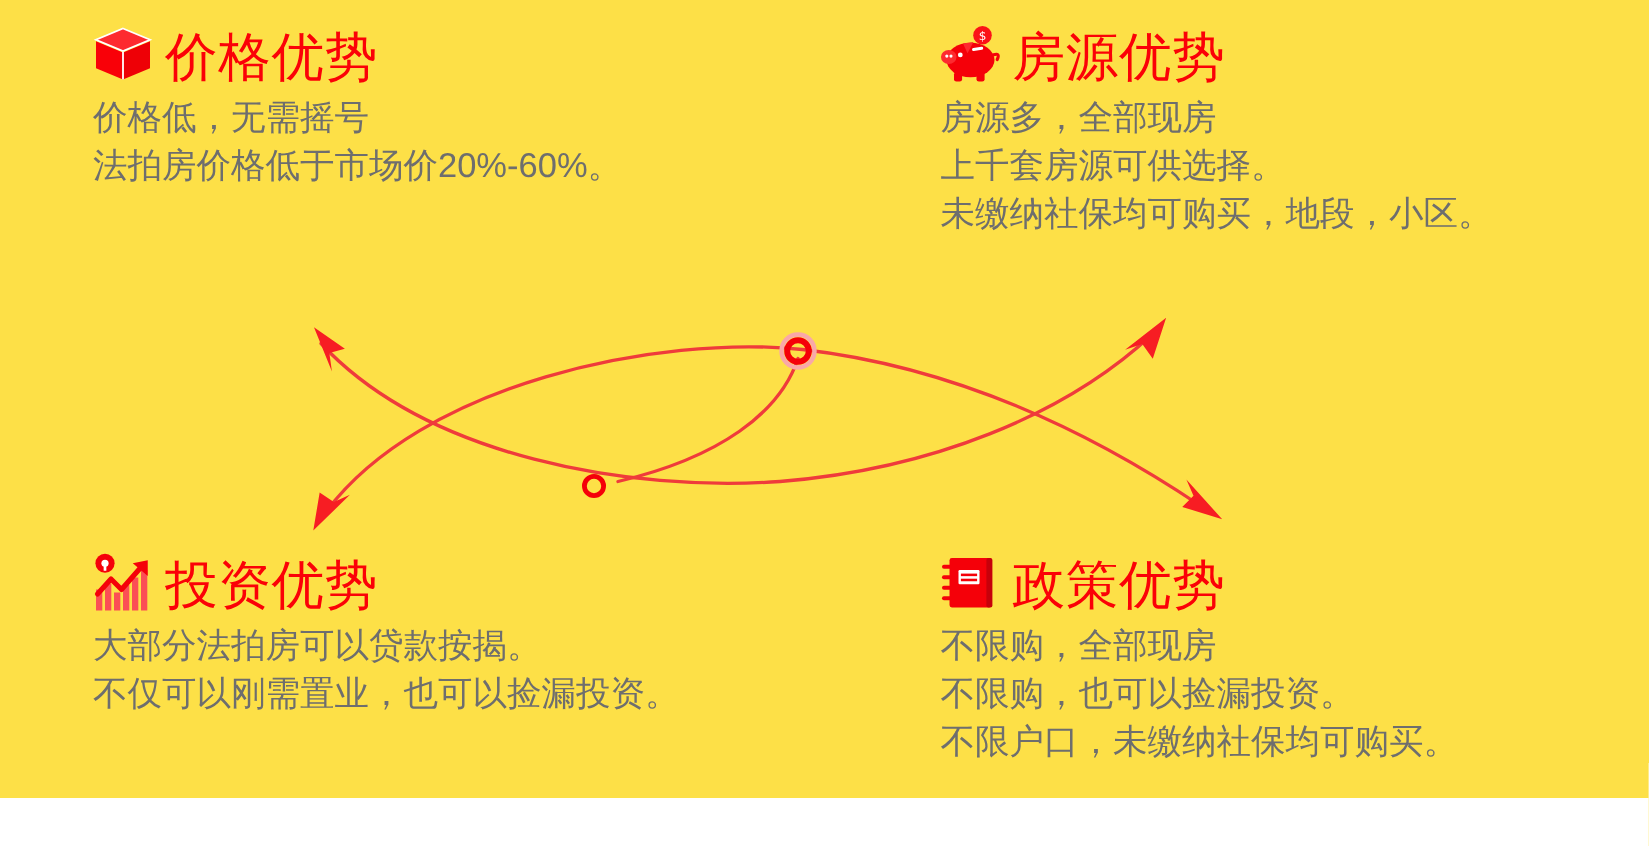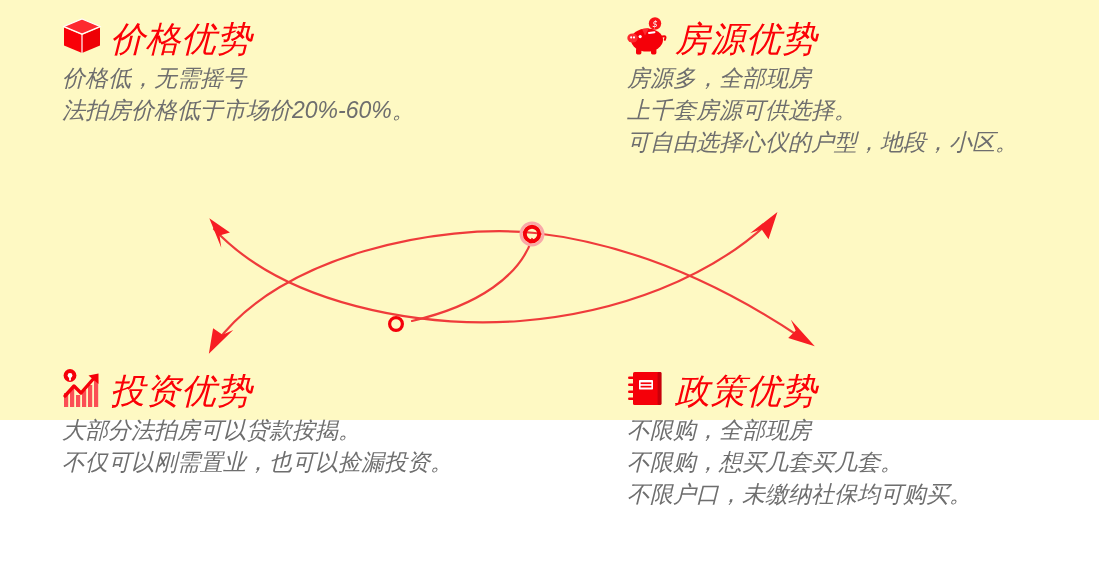--- a/index.html
+++ b/index.html
@@ -12,23 +12,22 @@
     width: 1099px;
     height: 564px;
     font-family: "Liberation Sans", "DejaVu Sans", sans-serif;
     overflow: hidden;
     position: relative;
   }
 
   .canvas {
     position: relative;
     width: 1099px;
-    height: 420px;
-    background: #fef9c3;
-    font-style: italic;
+    height: 532px;
+    background: #fde047;
   }
 
   
   .feature {
     position: absolute;
   }
   .feature-head {
     display: flex;
     align-items: flex-end;
     height: 46px;
@@ -128,21 +127,21 @@
           <rect x="26" y="34" width="5.4" height="6.4" rx="1.6" fill="#f50009"></rect>
 
           <path d="M37.4 22.5 q4.6 -1.4 2.4 3.2" fill="none" stroke="#f50009" stroke-width="2.1" stroke-linecap="round"></path>
         </svg>
       </span>
       <span class="feature-title">房源优势</span>
     </div>
     <div class="feature-lines">
       <div class="feature-line">房源多，全部现房</div>
       <div class="feature-line">上千套房源可供选择。</div>
-      <div class="feature-line">可自由选择心仪的户型，地段，小区。</div>
+      <div class="feature-line">未缴纳社保均可购买，地段，小区。</div>
     </div>
   </div>
 
   <div class="feature" id="block-invest">
     <div class="feature-head">
       <span class="feature-icon">
         <svg viewBox="0 0 44 44" xmlns="http://www.w3.org/2000/svg">
 
           <rect x="4" y="27" width="4.2" height="14" fill="#fb4f55"></rect>
           <rect x="10" y="23" width="4.2" height="18" fill="#fb4f55"></rect>
@@ -182,21 +181,21 @@
 
           <rect x="14" y="14" width="14" height="9.5" rx="0.8" fill="#ffffff"></rect>
           <rect x="15.6" y="16.4" width="10.8" height="1.7" fill="#f50009"></rect>
           <rect x="15.6" y="19.8" width="10.8" height="1.7" fill="#f50009"></rect>
         </svg>
       </span>
       <span class="feature-title">政策优势</span>
     </div>
     <div class="feature-lines">
       <div class="feature-line">不限购，全部现房</div>
-      <div class="feature-line">不限购，想买几套买几套。</div>
+      <div class="feature-line">不限购，也可以捡漏投资。</div>
       <div class="feature-line">不限户口，未缴纳社保均可购买。</div>
     </div>
   </div>
 
   <div class="swirl">
     <svg viewBox="0 0 640 175" xmlns="http://www.w3.org/2000/svg">
       <g fill="none" stroke="#ef3b3b" stroke-width="2.2" stroke-linecap="round">
 
         <path d="M26 158 C 90 70, 250 38, 345 48 C 450 60, 540 105, 610 152"></path>
 

